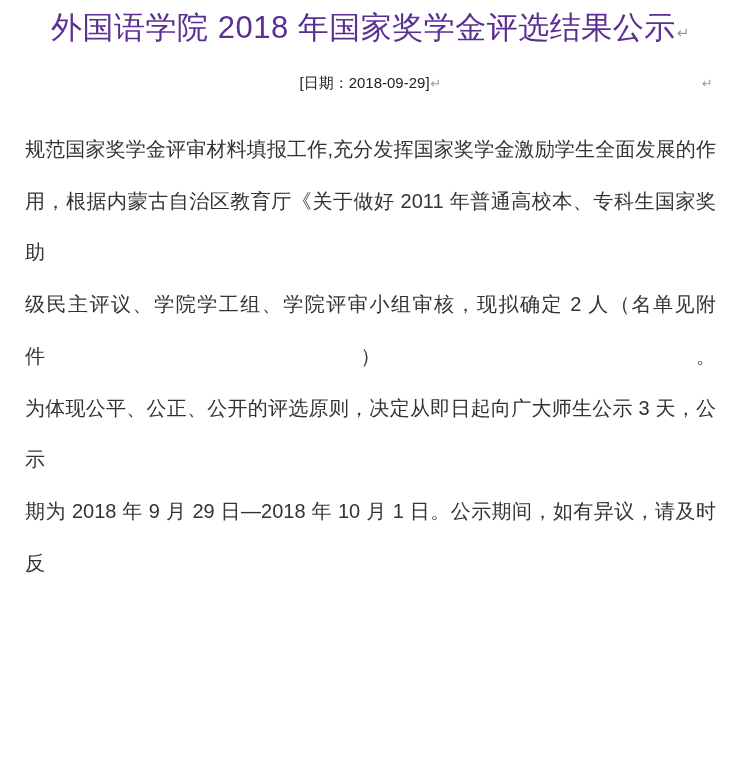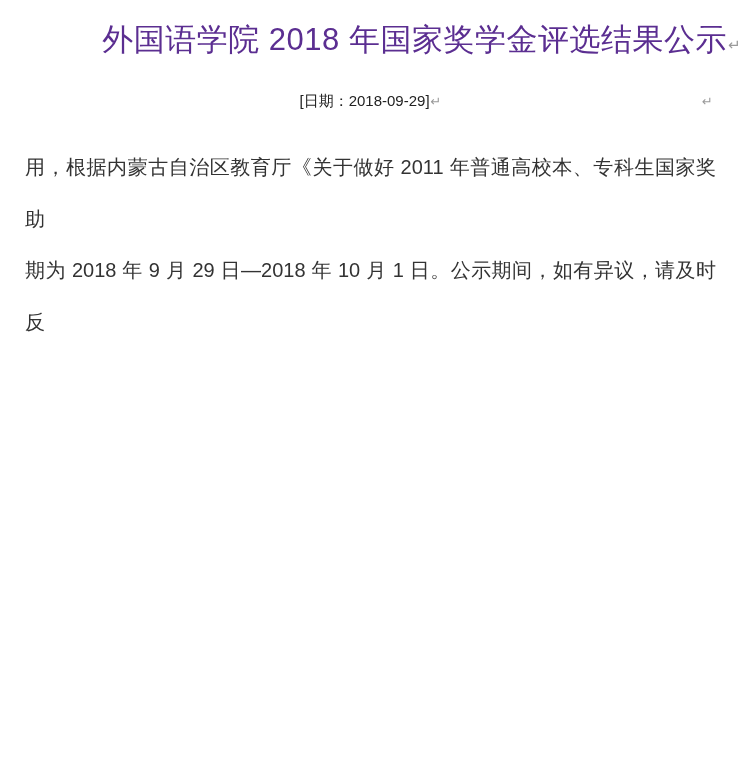--- a/index.html
+++ b/index.html
@@ -12,38 +12,38 @@
   body{
     width:741px;height:770px;
     background:#ffffff;
     font-family:"Liberation Sans","DejaVu Sans",sans-serif;
     color:var(--body-color);
     overflow:hidden;
   }
   .doc{position:relative;width:741px;height:770px;}
   .title{
     margin:10px 0 0 0;
-    text-align:right;
+    text-align:center;
     font-size:31px;
     font-weight:400;
-    line-height:60px;
+    line-height:36px;
     color:var(--title-color);
     letter-spacing:0.5px;
   }
   .mark{
     color:var(--mark-color);
     font-size:13px;
     font-weight:400;
     vertical-align:baseline;
     margin-left:1px;
   }
   .title .mark{font-size:15px;}
   .dateline{
     position:relative;
-    margin-top:16px;
+    margin-top:22px;
     text-align:center;
     font-size:15px;
     line-height:20px;
     color:#222;
   }
   .dateline .right-mark{
     position:absolute;
     right:28px;top:1px;
   }
   .bodytext{
@@ -65,18 +65,21 @@
 <div class="doc">
 
   <h1 class="title"><span>外国语学院 2018 年国家奖学金评选结果公示</span><span class="mark">↵</span></h1>
 
   <div class="dateline">
     <span>[日期：2018-09-29]</span><span class="mark">↵</span>
     <span class="mark right-mark">↵</span>
   </div>
 
   <div class="bodytext">
+    <div class="line">规范国家奖学金评审材料填报工作,充分发挥国家奖学金激励学生全面发展的作</div>
     <div class="line">用，根据内蒙古自治区教育厅《关于做好 2011 年普通高校本、专科生国家奖助</div>
+    <div class="line">级民主评议、学院学工组、学院评审小组审核，现拟确定 2 人（名单见附件）。</div>
+    <div class="line">为体现公平、公正、公开的评选原则，决定从即日起向广大师生公示 3 天，公示</div>
     <div class="line">期为 2018 年 9 月 29 日—2018 年 10 月 1 日。公示期间，如有异议，请及时反</div>
 
   </div>
 
 </div>
 
 </body></html>

